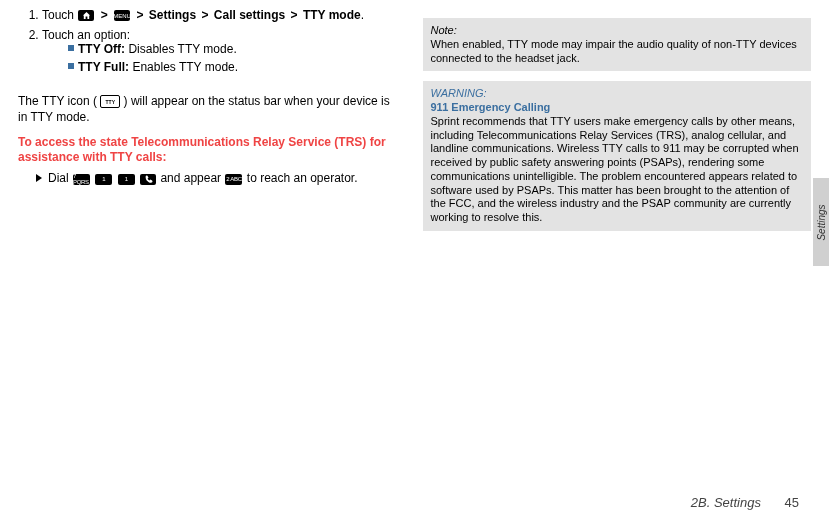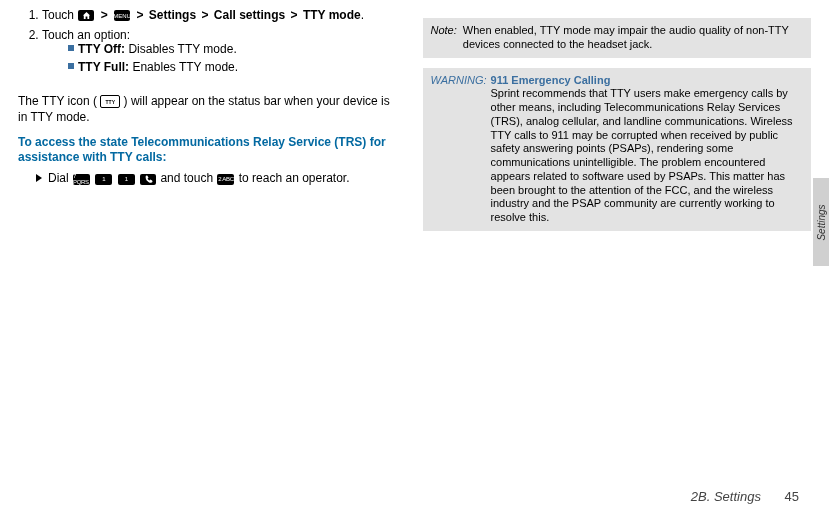--- a/index.html
+++ b/index.html
@@ -65,21 +65,21 @@
   ul.square > li::before {
     content: "";
     position: absolute;
     left: 0;
     top: 3px;
     width: 6px;
     height: 6px;
     background: #3b6fa0;
   }
   .subhead {
-    color: #0369a1;
+    color: #ef4444;
     font-weight: bold;
     margin: 10px 0 6px 0;
     line-height: 1.25;
   }
   ul.tri {
     list-style: none;
     margin: 0;
     padding-left: 18px;
   }
   ul.tri > li {
@@ -125,20 +125,21 @@
     vertical-align: middle;
   }
   .para { margin: 6px 0; line-height: 1.3; }
   .note-box, .warn-box {
     background: #e3e3e3;
     padding: 6px 8px;
     margin-top: 10px;
     font-size: 11px;
     line-height: 1.25;
     display: flex;
+    flex-direction: column;
   }
   .note-label {
     font-style: italic;
     flex: 0 0 auto;
     padding-right: 6px;
     white-space: nowrap;
   }
   .warn-label {
     font-style: italic;
     color: #3b6fa0;
@@ -164,21 +165,21 @@
     display: flex;
     align-items: center;
     justify-content: center;
   }
   .side-tab span {
     transform: rotate(-90deg);
     white-space: nowrap;
   }
   .footer {
     position: absolute;
-    bottom: 18px;
+    bottom: 12px;
     right: 30px;
     font-style: italic;
     color: #444;
     font-size: 13px;
   }
   .footer .pnum {
     font-style: normal;
     color: #444;
     margin-left: 20px;
   }
@@ -229,21 +230,21 @@
       <li>
         <span>Dial </span>
         <span class="key">7 PQRS</span>
         <span class="key">1</span>
         <span class="key">1</span>
         <span class="icon phone">
             <svg viewBox="0 0 10 10">
               <path d="M2 1 C2 1 3 0 4 1 L5 3 L4 4 C4 4 5 6 6 6 L7 5 L9 6 C10 7 9 8 9 8 C9 8 7 10 4 7 C1 4 2 1 2 1 Z"></path>
             </svg>
           </span>
-        <span> and touch </span>
+        <span> and appear </span>
         <span class="key">2 ABC</span>
         <span> to reach an operator.</span>
       </li>
     </ul>
   </div>
 
   <div class="col col-right">
 
     <div class="note-box">
       <div class="note-label">Note:</div>

